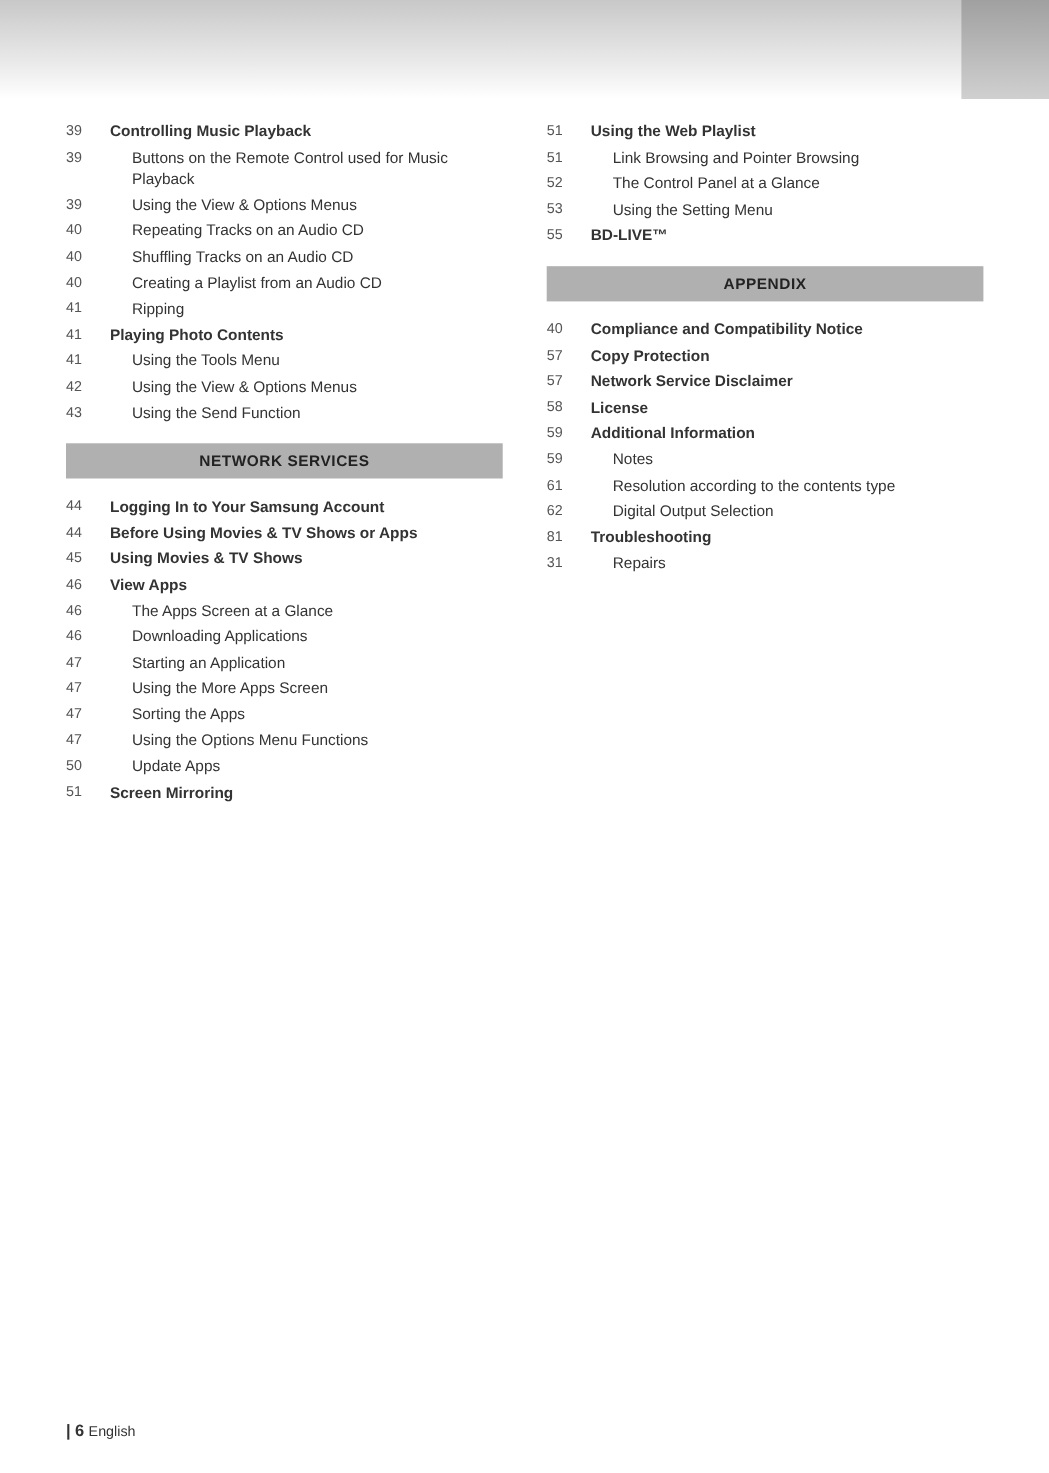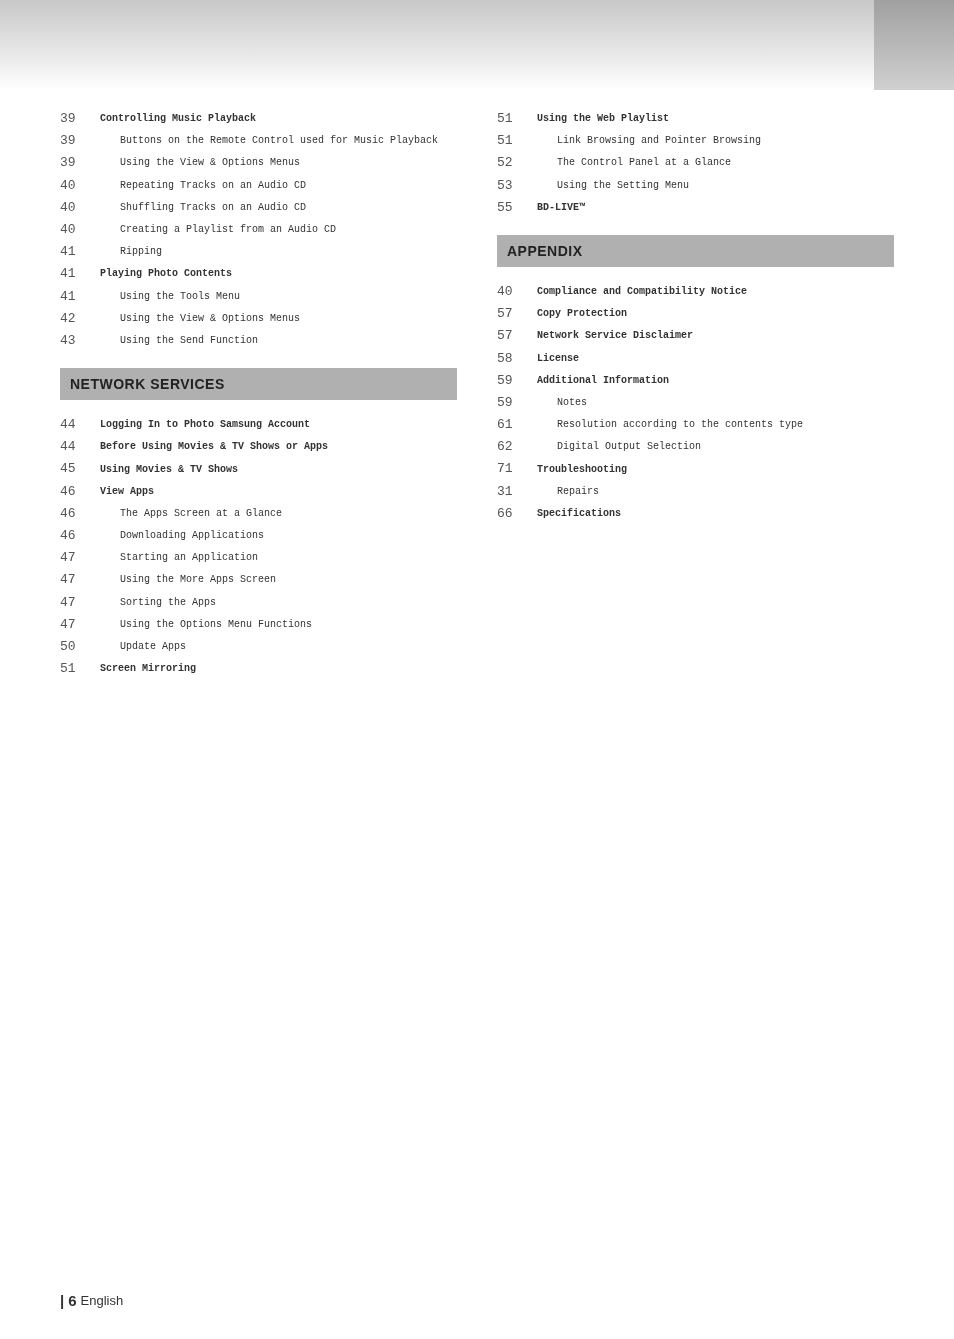--- a/index.html
+++ b/index.html
@@ -45,49 +45,48 @@
       min-width: 0;
     }
 
     .col-right {
       flex: 1;
       min-width: 0;
     }
 
     .toc-entry {
       display: flex;
-      align-items: center;
+      align-items: flex-start;
       margin-bottom: 4px;
       line-height: 1.4;
-      font-family: Liberation Mono, monospace;
     }
 
     .toc-num {
       min-width: 40px;
       font-size: 13px;
       color: #555;
       flex-shrink: 0;
     }
 
     .toc-label {
-      font-size: 10px;
+      font-size: 14px;
       color: #333;
     }
 
     .toc-label.bold {
       font-weight: bold;
     }
 
     .toc-label.indented {
       padding-left: 20px;
     }
 
     .section-header {
       background: #b0b0b0;
-      text-align: left;
+      text-align: center;
       padding: 8px 10px;
       margin: 18px 0 16px 0;
       font-size: 14px;
       font-weight: bold;
       color: #222;
       letter-spacing: 0.5px;
     }
 
     
     .footer {
@@ -167,21 +166,21 @@
           </div>
         </div>
 
       <div class="section-header">
         <span>NETWORK SERVICES</span>
       </div>
 
       <div id="network-entries">
           <div class="toc-entry">
             <span class="toc-num">44</span>
-            <span class="toc-label bold">Logging In to Photo Samsung Account</span>
+            <span class="toc-label bold">Logging In to Your Samsung Account</span>
           </div>
           <div class="toc-entry">
             <span class="toc-num">44</span>
             <span class="toc-label bold">Before Using Movies &amp; TV Shows or Apps</span>
           </div>
           <div class="toc-entry">
             <span class="toc-num">45</span>
             <span class="toc-label bold">Using Movies &amp; TV Shows</span>
           </div>
           <div class="toc-entry">
@@ -278,30 +277,26 @@
           </div>
           <div class="toc-entry">
             <span class="toc-num">61</span>
             <span class="toc-label indented">Resolution according to the contents type</span>
           </div>
           <div class="toc-entry">
             <span class="toc-num">62</span>
             <span class="toc-label indented">Digital Output Selection</span>
           </div>
           <div class="toc-entry">
-            <span class="toc-num">71</span>
+            <span class="toc-num">81</span>
             <span class="toc-label bold">Troubleshooting</span>
           </div>
           <div class="toc-entry">
             <span class="toc-num">31</span>
             <span class="toc-label indented">Repairs</span>
-          </div>
-          <div class="toc-entry">
-            <span class="toc-num">66</span>
-            <span class="toc-label bold">Specifications</span>
           </div>
         </div>
     </div>
 
   </div>
 </div>
 
 <div class="footer">
   <span class="footer-pipe">|</span>
   <span class="footer-page">6</span>

